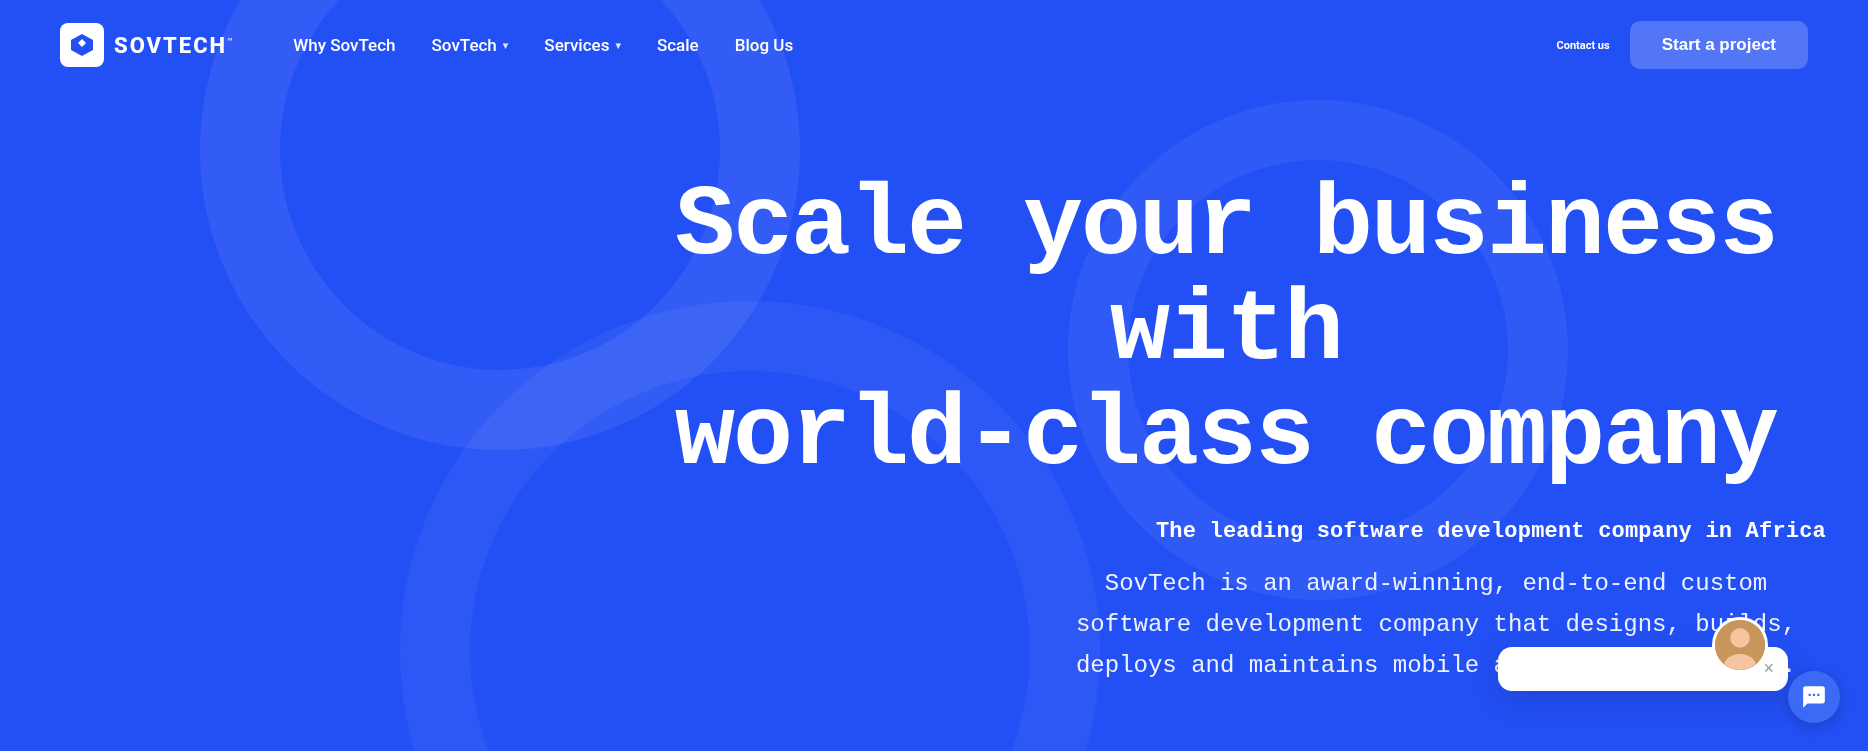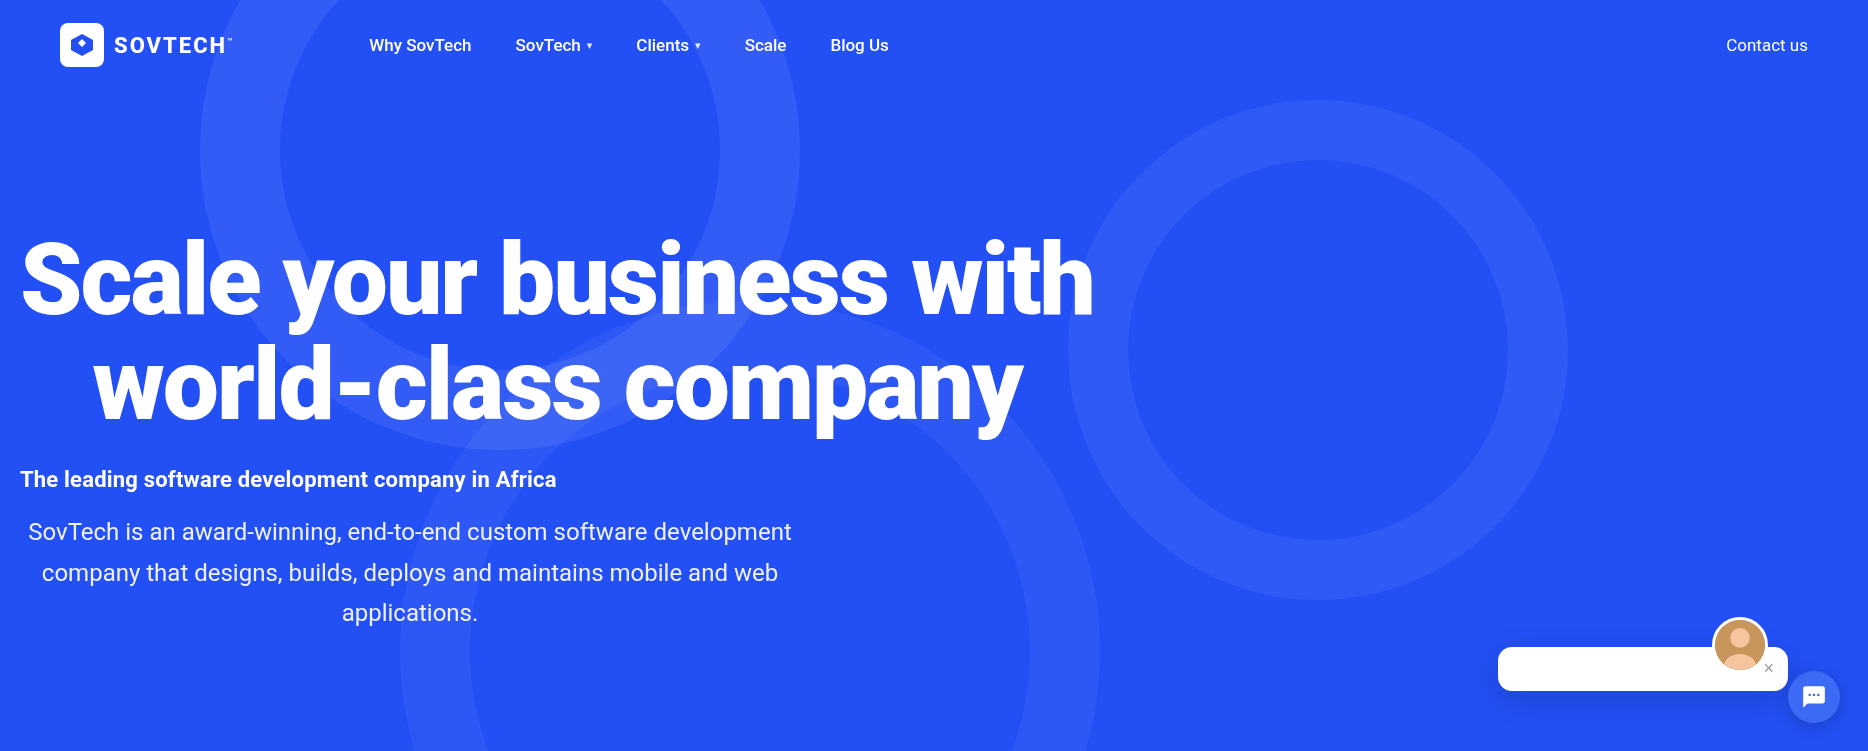--- a/index.html
+++ b/index.html
@@ -66,21 +66,21 @@
       padding: 0 60px;
       height: 90px;
       position: relative;
       z-index: 10;
     }
 
     .logo-area {
       display: flex;
       align-items: center;
       gap: 10px;
-      margin-right: 116px;
+      margin-right: 40px;
       cursor: pointer;
     }
 
     .logo-icon {
       width: 44px;
       height: 44px;
       background: white;
       border-radius: 8px;
       display: flex;
       align-items: center;
@@ -102,21 +102,21 @@
 
     .logo-tm {
       font-size: 10px;
       vertical-align: super;
       font-weight: 400;
     }
 
     .nav-links {
       display: flex;
       align-items: center;
-      gap: 8px;
+      gap: 0;
       flex: 1;
     }
 
     .nav-link {
       color: white;
       font-size: 17px;
       font-weight: 500;
       padding: 8px 18px;
       cursor: pointer;
       display: flex;
@@ -135,22 +135,22 @@
 
     .nav-right {
       display: flex;
       align-items: center;
       gap: 20px;
       margin-left: auto;
     }
 
     .contact-link {
       color: white;
-      font-size: 17px;
-      font-weight: 400;
+      font-size: 11px;
+      font-weight: 700;
       cursor: pointer;
       white-space: nowrap;
       text-decoration: none;
     }
 
     .start-project-btn {
       background: rgba(255,255,255,0.22);
       color: white;
       font-size: 17px;
       font-weight: 700;
@@ -161,27 +161,28 @@
       white-space: nowrap;
       backdrop-filter: blur(4px);
       transition: background 0.2s;
     }
 
     
     .hero-content {
       flex: 1;
       display: flex;
       flex-direction: column;
-      align-items: flex-start;
+      align-items: flex-end;
       justify-content: center;
       text-align: center;
-      padding: 0 20px;
+      padding: 0 42px;
       position: relative;
       z-index: 5;
       padding-top: 20px;
+      font-family: Liberation Mono, monospace;
     }
 
     .hero-title {
       font-size: 100px;
       font-weight: 900;
       color: white;
       line-height: 1.05;
       letter-spacing: -2px;
       max-width: 1200px;
       margin-bottom: 30px;
@@ -308,29 +309,30 @@
       </span>
     </div>
 
     <div class="nav-links">
       <a class="nav-link">Why SovTech</a>
       <a class="nav-link">
         <span>SovTech</span>
         <span class="nav-chevron">▾</span>
       </a>
       <a class="nav-link">
-        <span>Clients</span>
+        <span>Services</span>
         <span class="nav-chevron">▾</span>
       </a>
       <a class="nav-link">Scale</a>
       <a class="nav-link">Blog Us</a>
     </div>
 
     <div class="nav-right">
       <a class="contact-link">Contact us</a>
+      <button class="start-project-btn">Start a project</button>
     </div>
   </nav>
 
   <div class="hero-content">
     <h1 class="hero-title">
       <span>Scale your business with</span><br>
       <span>world-class company</span>
     </h1>
     <p class="hero-subtitle">The leading software development company in Africa</p>
     <p class="hero-description">SovTech is an award-winning, end-to-end custom software development company that designs, builds, deploys and maintains mobile and web applications.</p>

